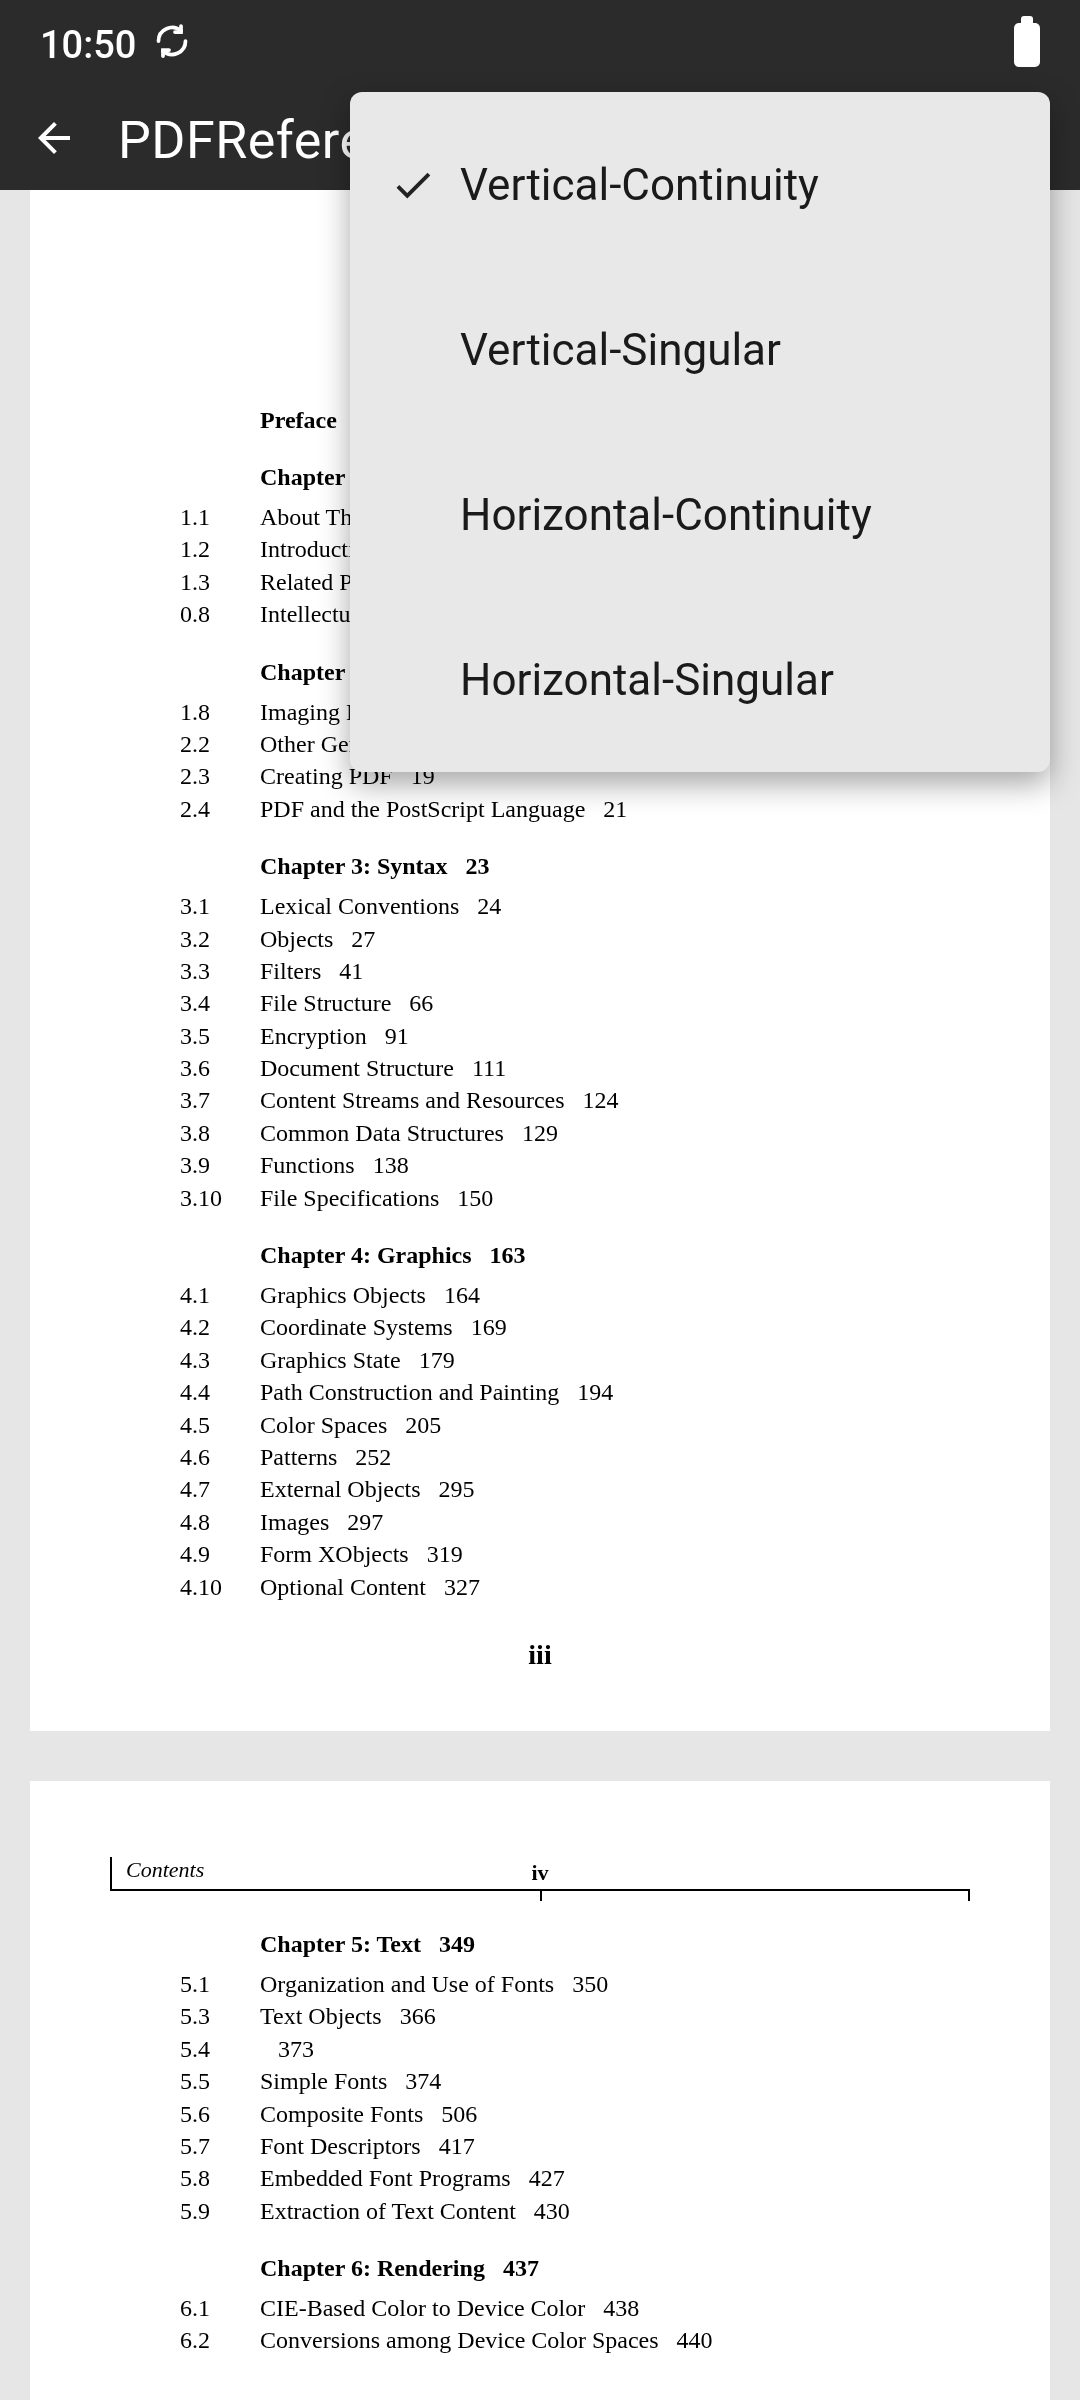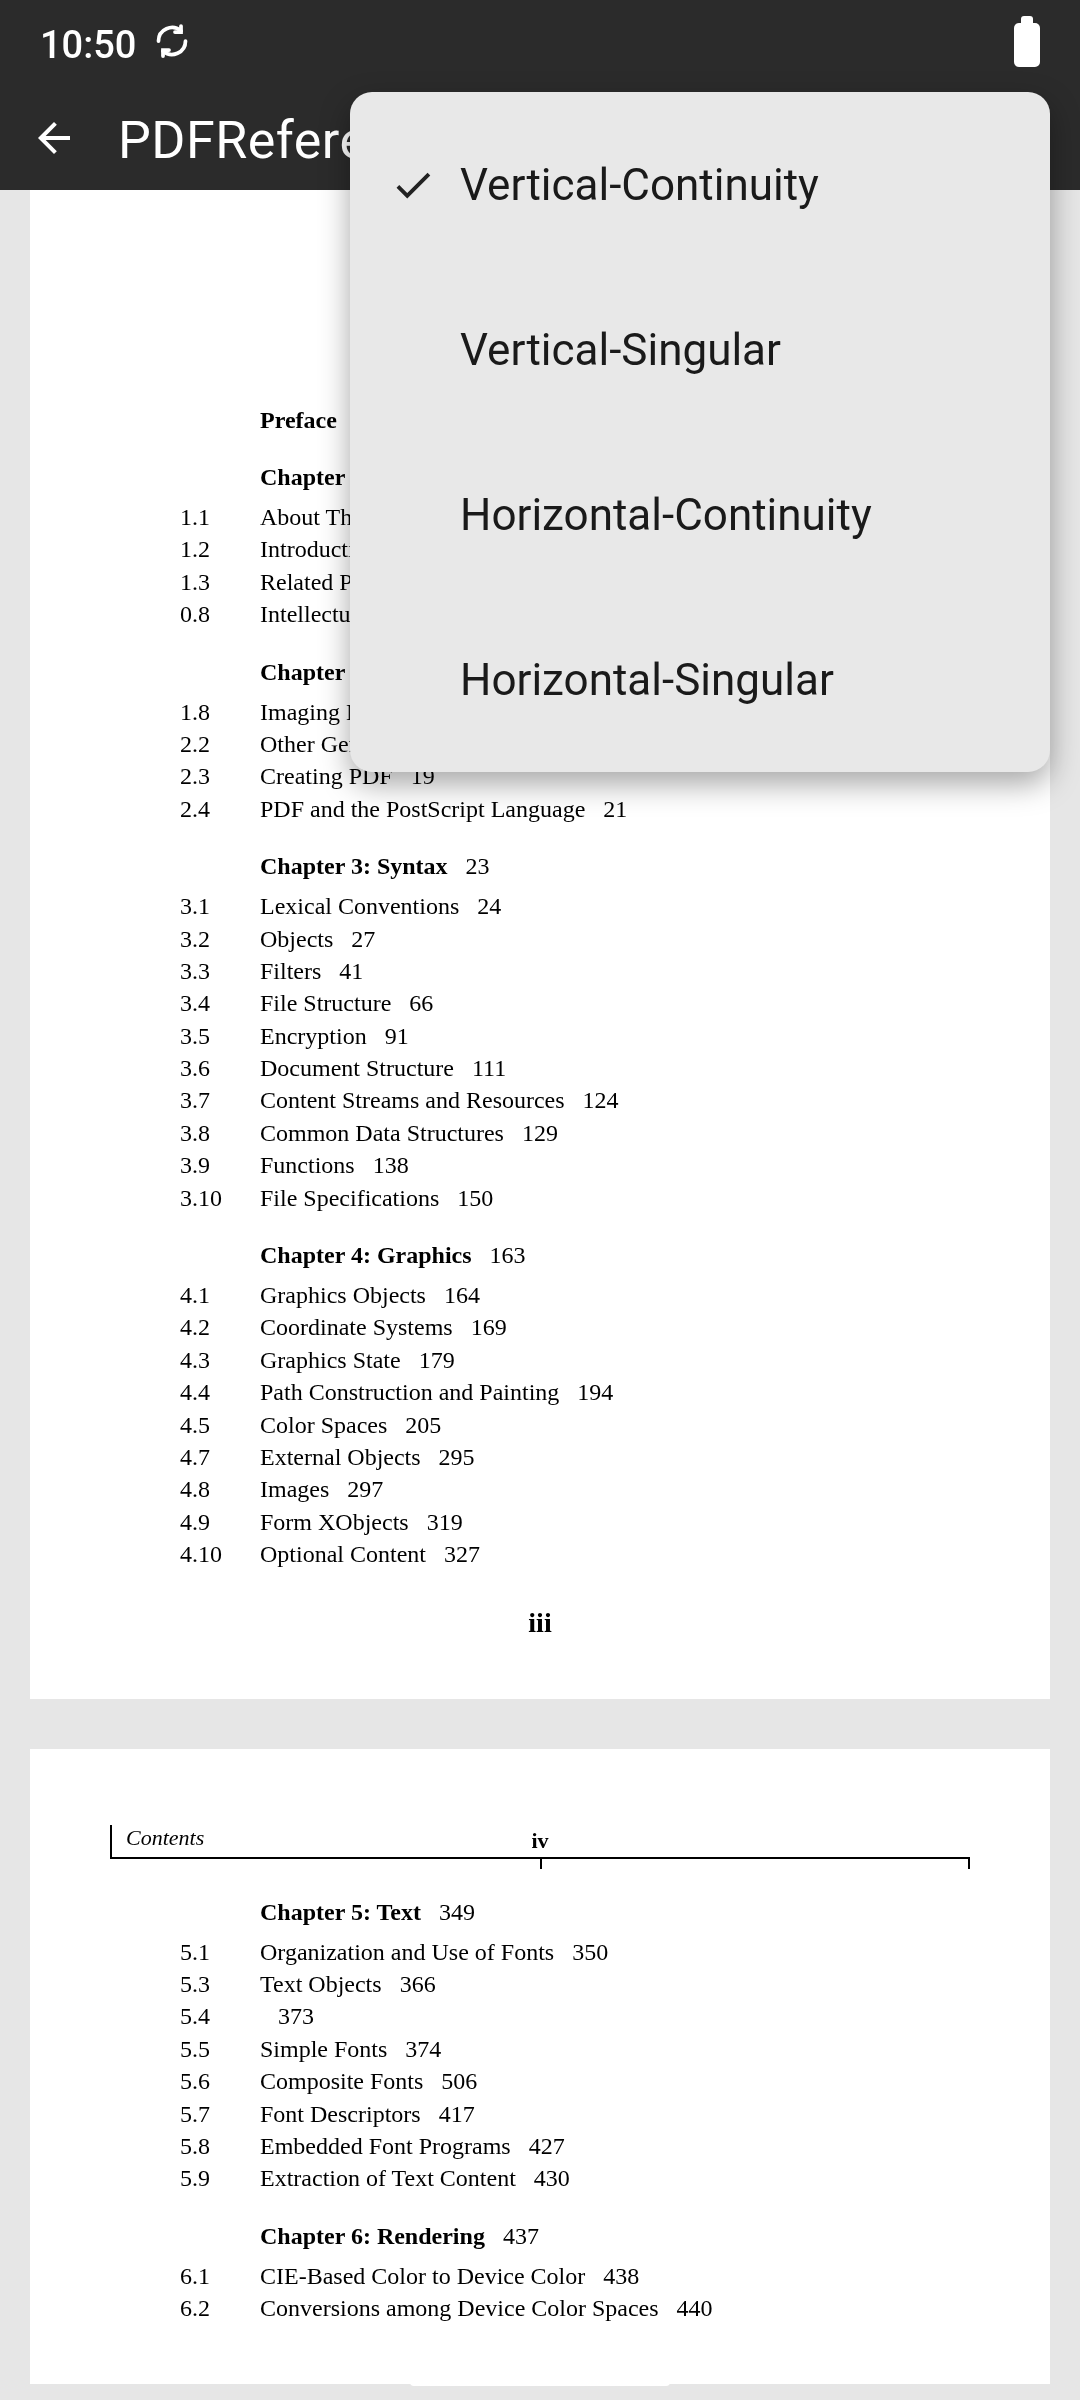--- a/index.html
+++ b/index.html
@@ -16,21 +16,21 @@
   .appbar { display:flex; align-items:center; padding:0 30px; height:100px; color:#fff; }
   .back-icon svg{width:48px;height:48px;fill:#fff;}
   .appbar-title { font-size:52px; font-weight:400; margin-left:40px; letter-spacing:0.5px;}
 
   
   .menu {
     position:absolute;
     top:92px; right:30px;
     width:700px;
     background:#e8e8e8;
-    border-radius:22px;
+    border-radius:12px;
     box-shadow:0 12px 30px rgba(0,0,0,.35);
     padding:10px 0;
     z-index:50;
   }
   .menu-item{
     display:flex; align-items:center;
     height:165px; padding-left:40px;
     font-size:44px; color:#1a1a1a;
   }
   .menu-check{width:70px;display:flex;align-items:center;justify-content:flex-start;}
@@ -45,21 +45,21 @@
     margin-bottom:50px;
     padding:50px 80px 60px 80px;
     font-family:Georgia,'Times New Roman',serif;
     color:#000;
   }
   .page1{padding-top:110px;}
   .doc-title{ text-align:center; font-size:40px; font-weight:700; margin-bottom:60px;}
   .preface{ font-weight:700; font-size:24px; margin-left:150px; margin-bottom:30px;}
   .preface .pg{font-weight:400;margin-left:18px;}
   .chapter{ font-weight:700; font-size:24px; margin-left:150px; margin-bottom:10px; margin-top:28px;}
-  .chapter .pg{font-weight:400;margin-left:18px;}
+  .chapter .pg{font-weight:700;margin-left:18px;}
   .toc-row{ display:flex; font-size:24px; line-height:1.35; padding-left:70px;}
   .toc-num{ width:80px; text-align:left;}
   .toc-title{}
   .toc-pg{margin-left:18px;}
   .pgfoot{ text-align:center; font-size:28px; font-weight:700; margin-top:36px;}
 
   .page2-header{
     display:flex; align-items:flex-end; font-size:22px; font-style:italic;
     border-bottom:2px solid #000; margin:20px 0 40px 0; position:relative; height:40px;
   }
@@ -221,20 +221,25 @@
           <span class="toc-num">4.4</span>
           <span class="toc-title">Path Construction and Painting</span>
           <span class="toc-pg">194</span>
         </div>
         <div class="toc-row">
           <span class="toc-num">4.5</span>
           <span class="toc-title">Color Spaces</span>
           <span class="toc-pg">205</span>
         </div>
         <div class="toc-row">
+          <span class="toc-num">4.6</span>
+          <span class="toc-title">Patterns</span>
+          <span class="toc-pg">252</span>
+        </div>
+        <div class="toc-row">
           <span class="toc-num">4.7</span>
           <span class="toc-title">External Objects</span>
           <span class="toc-pg">295</span>
         </div>
         <div class="toc-row">
           <span class="toc-num">4.8</span>
           <span class="toc-title">Images</span>
           <span class="toc-pg">297</span>
         </div>
         <div class="toc-row">

